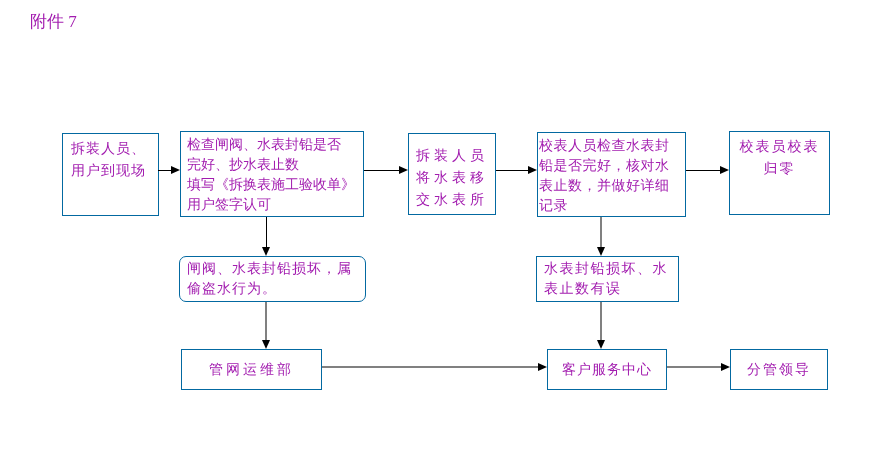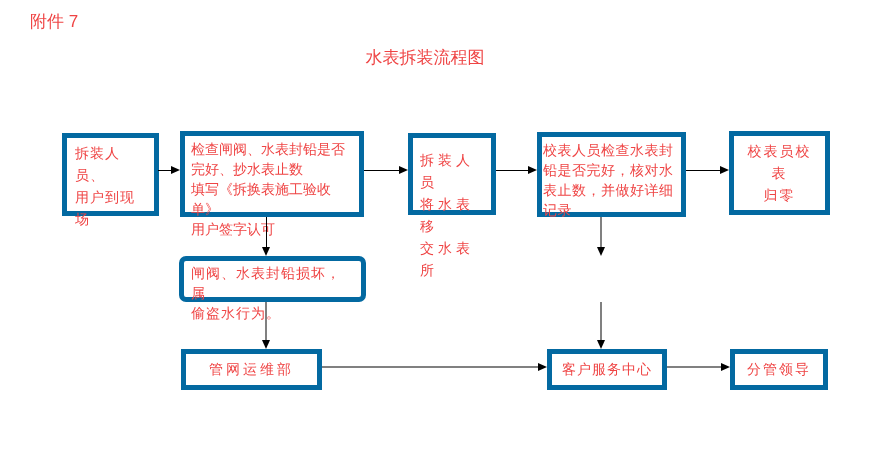--- a/index.html
+++ b/index.html
@@ -1,40 +1,40 @@
 <!DOCTYPE html>
 <html><head>
 <meta charset="utf-8">
 <style>
   html, body { margin: 0; padding: 0; background: #ffffff; }
   .page {
     position: relative;
     width: 850px;
     height: 473px;
     background: #ffffff;
-    color: #ef4444;
-    font-family: Liberation Sans, sans-serif;
+    color: #a21caf;
+    font-family: Liberation Serif, serif;
     overflow: hidden;
   }
   .attachment {
     position: absolute;
     left: 30px; top: 10px;
     font-size: 17px;
   }
   .title {
     position: absolute;
     left: 0; top: 46px;
     width: 100%;
     text-align: center;
     font-size: 17px;
   }
   .node {
     position: absolute;
     box-sizing: border-box;
-    border: 5px solid #0369a1;
+    border: 1px solid #0369a1;
     background: #ffffff;
     font-size: 14px;
     line-height: 21px;
     white-space: pre-line;
   }
   .center {
     display: flex;
     align-items: center;
     justify-content: center;
     white-space: nowrap;
@@ -70,40 +70,41 @@
     border-right: 4px solid transparent;
     border-top: 9px solid #000000;
   }
 </style>
 </head>
 <body>
 
 <div class="page">
 
   <div class="attachment">附件 7</div>
-  <div class="title">水表拆装流程图</div>
 
   <div class="node n-arrive">拆装人员、
 用户到现场</div>
   <div class="node n-check">检查闸阀、水表封铅是否
 完好、抄水表止数
 填写《拆换表施工验收单》
 用户签字认可</div>
   <div class="node n-transfer">拆装人员
 将水表移
 交水表所</div>
   <div class="node n-verify">校表人员检查水表封
 铅是否完好，核对水
 表止数，并做好详细
 记录</div>
   <div class="node n-reset">校表员校表
 归零</div>
 
   <div class="node n-theft">闸阀、水表封铅损坏，属
 偷盗水行为。</div>
+  <div class="node n-error">水表封铅损坏、水
+表止数有误</div>
 
   <div class="node center n-pipeline">管网运维部</div>
   <div class="node center n-service">客户服务中心</div>
   <div class="node center n-leader">分管领导</div>
 
   <div class="hline" style="left:158px; top:170px; width:14px;"></div>
   <div class="ah-r" style="left:171px; top:166px;"></div>
 
   <div class="hline" style="left:364px; top:170px; width:36px;"></div>
   <div class="ah-r" style="left:399px; top:166px;"></div>

